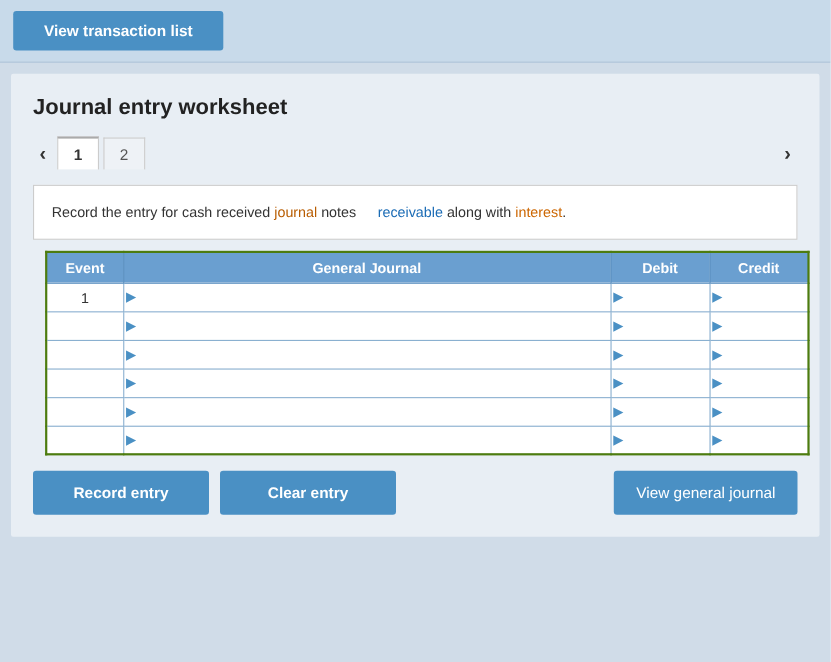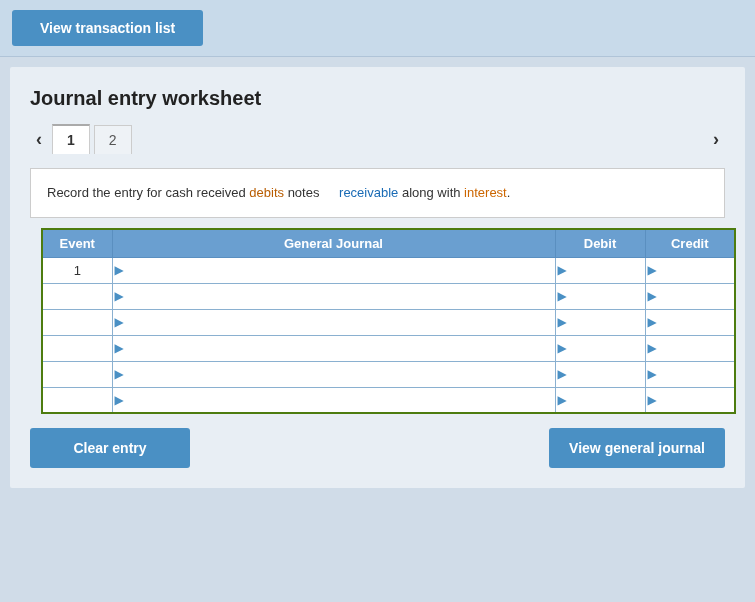--- a/index.html
+++ b/index.html
@@ -175,21 +175,21 @@
       text-align: center;
     }
     .btn-record { margin-right: 10px; }
     .btn-clear { margin-right: auto; }
     .btn-view-journal {
       background: #4a90c4;
       color: white;
       border: none;
       padding: 12px 20px;
       font-size: 14px;
-      font-weight: bold;
+      font-weight: normal;
       cursor: pointer;
       border-radius: 3px;
     }
   </style>
 </head>
 <body>
 
 <div class="top-bar">
   <button class="btn-view-transaction">View transaction list</button>
 </div>
@@ -199,21 +199,21 @@
 
   <div class="tabs-nav">
     <button class="nav-arrow">‹</button>
     <div class="tab-item active">1</div>
     <div class="tab-item inactive">2</div>
     <button class="nav-arrow" style="margin-left:auto;">›</button>
   </div>
 
   <div class="instruction-box">
     <span class="instruction-text">
-      <span>Record the entry for cash received </span><span class="highlight-against">debits</span><span> notes </span><span class="highlight-notes">receivable</span><span> along with </span><span class="highlight-interest">interest</span><span>.</span>
+      <span>Record the entry for cash received </span><span class="highlight-against">journal</span><span> notes </span><span class="highlight-notes">receivable</span><span> along with </span><span class="highlight-interest">interest</span><span>.</span>
     </span>
   </div>
 
 
   <table class="journal-table">
     <thead>
       <tr>
         <th style="width:70px;">Event</th>
         <th>General Journal</th>
         <th style="width:90px;">Debit</th>
@@ -344,16 +344,17 @@
             <div class="table-cell-with-arrow">
               <span class="arrow-indicator">▶</span>
               <input type="text" style="">
             </div>
           </td>
         </tr>
       </tbody>
   </table>
 
   <div class="bottom-buttons">
+    <button class="btn-action btn-record">Record entry</button>
     <button class="btn-action btn-clear">Clear entry</button>
     <button class="btn-view-journal">View general journal</button>
   </div>
 </div>
 
 </body></html>

